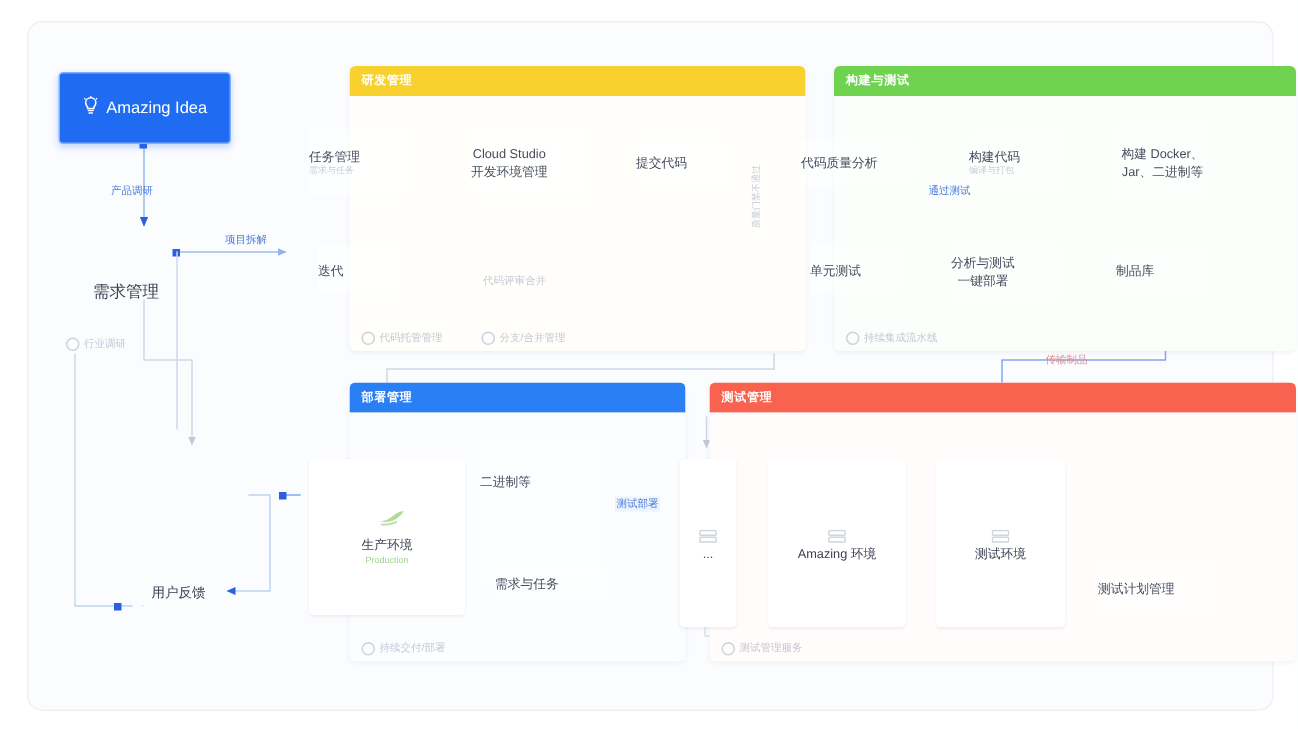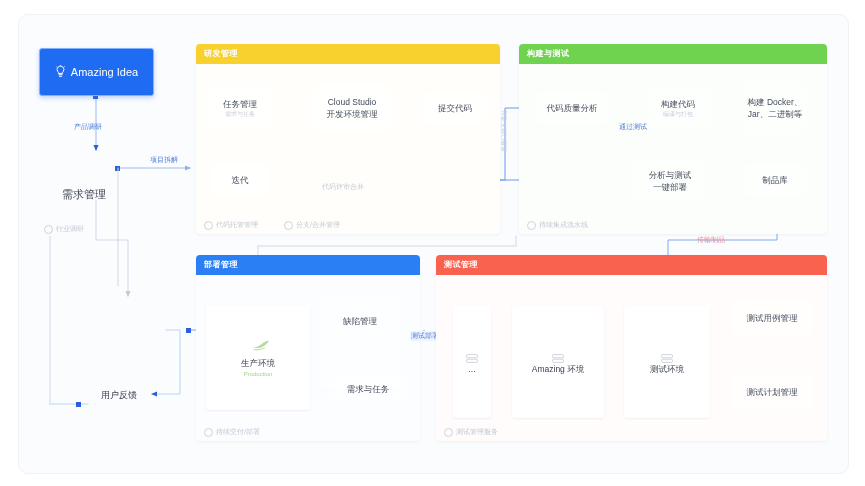--- a/index.html
+++ b/index.html
@@ -17,21 +17,21 @@
   
   .board{
     position:absolute;left:18px;top:14px;width:829px;height:458px;
     background:#fbfcfe;
     border:1px solid #eef1f6;
     border-radius:10px;
   }
 
   
   .panel{position:absolute;border-radius:4px;overflow:hidden;
-         box-shadow:0 1px 3px rgba(60,80,120,.07);}
+         box-shadow:0 1px 3px rgba(60,80,120,.07);margin-left:37px;}
   .panel-head{height:20px;line-height:20px;padding:0 8px;
               font-size:8px;color:#ffffff;font-weight:bold;letter-spacing:.5px;}
   .panel-body{position:absolute;left:0;right:0;top:20px;bottom:0;
               background:rgba(255,255,255,.62);}
   .panel-foot{position:absolute;left:8px;bottom:4px;display:flex;gap:26px;
               align-items:center;font-size:7px;color:#c3c8d4;}
   .foot-item{display:flex;align-items:center;gap:3px;}
   .foot-ic{width:7px;height:7px;border-radius:50%;border:1px solid #cdd2de;
            display:inline-block;flex:0 0 auto;}
 
@@ -46,21 +46,21 @@
 
   
   .card{position:absolute;background:#ffffff;border-radius:3px;
         box-shadow:0 1px 2px rgba(60,80,120,.08);
         display:flex;flex-direction:column;align-items:center;justify-content:center;
         text-align:center;}
   .card .t{font-size:8.5px;color:#3a4151;line-height:12px;}
   .card .sg{font-size:6px;color:#9dd68a;line-height:9px;margin-top:1px;}
 
   .ghost{position:absolute;border-radius:3px;background:rgba(255,255,255,.5);
-         display:flex;flex-direction:column;align-items:center;justify-content:center;
+         display:flex;flex-direction:column;align-items:flex-start;justify-content:center;
          text-align:center;}
   .ghost .t{font-size:8.5px;color:#454c5e;line-height:12px;}
   .ghost .s{font-size:6px;color:#c8cdd9;line-height:9px;}
 
   
   .envic{width:12px;height:9px;margin-bottom:5px;opacity:.55;}
 
   
   .idea{
     position:absolute;left:39px;top:48px;width:113px;height:46px;
@@ -257,20 +257,23 @@
 
   <div class="ghost" style="left:646px;top:88px;width:64px;height:40px;">
     <div class="t">构建代码</div>
     <div class="s">编译与打包</div>
   </div>
 
   <div class="ghost" style="left:744px;top:82px;width:62px;height:52px;">
     <div class="t" style="line-height:12px;">构建 Docker、Jar、二进制等</div>
   </div>
 
+  <div class="ghost" style="left:540px;top:164px;width:60px;height:32px;">
+    <div class="t">单元测试</div>
+  </div>
 
   <div class="ghost" style="left:634px;top:160px;width:72px;height:42px;">
     <div class="t" style="white-space:pre-line;">分析与测试
 一键部署</div>
   </div>
 
   <div class="ghost" style="left:744px;top:164px;width:62px;height:32px;">
     <div class="t">制品库</div>
   </div>
 
@@ -296,21 +299,21 @@
         <path d="M1 9.5 C5 9.5 7.5 8 10.5 5.5 C13 3.4 15.4 2.6 17 2.8 C16 4.8 14.2 6.6 12 8
                  C9 9.9 5.5 10.6 1 9.5Z" fill="#6fbf4a"></path>
         <path d="M2.5 11.6 C6 12 9.5 11.4 12.2 10" stroke="#8fd06c" stroke-width="1.4" fill="none" stroke-linecap="round"></path>
       </svg>
     </span>
     <div class="t">生产环境</div>
     <div class="sg">Production</div>
   </div>
 
   <div class="ghost" style="left:320px;top:296px;width:80px;height:92px;">
-    <div class="t" style="margin-bottom:42px;">缺陷管理</div>
+    <div class="t" style="margin-bottom:42px;">二进制等</div>
   </div>
 
   <div class="ghost" style="left:330px;top:378px;width:76px;height:22px;">
     <div class="t">需求与任务</div>
   </div>
 
   <div class="flabel" style="left:410px;top:331px;background:#eef4fe;padding:0 1px;">测试部署</div>
 
   <div class="panel p-red">
     <div class="panel-head">测试管理</div>
@@ -346,20 +349,17 @@
   <div class="card" style="left:624px;top:306px;width:86px;height:112px;">
     <span class="envic">
       <svg width="12" height="9" viewBox="0 0 12 9">
         <rect x=".6" y=".6" width="10.8" height="3.2" rx=".6" fill="none" stroke="#aab1c2" stroke-width="1"></rect>
         <rect x=".6" y="5.2" width="10.8" height="3.2" rx=".6" fill="none" stroke="#aab1c2" stroke-width="1"></rect>
       </svg>
     </span>
     <div class="t">测试环境</div>
   </div>
 
-  <div class="ghost" style="left:732px;top:300px;width:80px;height:36px;">
-    <div class="t">测试用例管理</div>
-  </div>
 
   <div class="ghost" style="left:732px;top:374px;width:80px;height:36px;">
     <div class="t">测试计划管理</div>
   </div>
 </div>
 
 </body></html>

